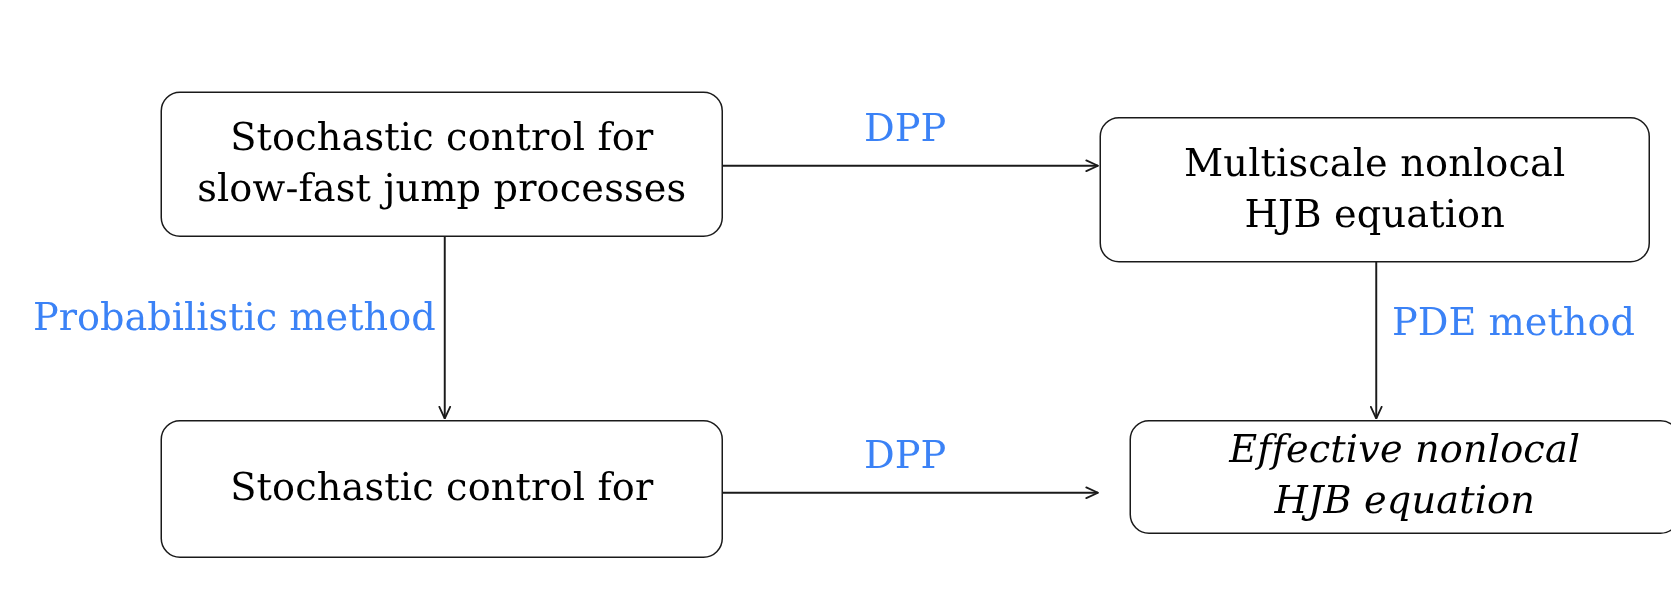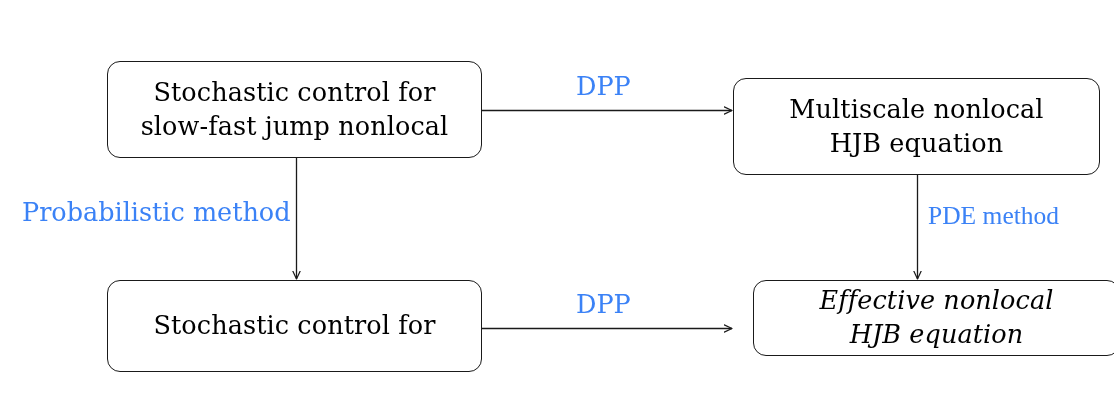--- a/index.html
+++ b/index.html
@@ -55,21 +55,21 @@
   
   #node-top-left      { left: 107px; top: 61px;  width: 375px; height: 97px; }
   #node-top-right     { left: 733px; top: 78px;  width: 367px; height: 97px; }
   #node-bottom-left   { left: 107px; top: 280px; width: 375px; height: 92px; }
   #node-bottom-right  { left: 753px; top: 280px; width: 367px; height: 76px; font-style: italic; }
 
   
   #label-dpp-top          { left: 576px; top: 74px; }
   #label-dpp-bottom       { left: 576px; top: 292px; }
   #label-probabilistic    { left: 22px;  top: 200px; text-align: right; }
-  #label-pde              { left: 928px; top: 203px; font-family: Liberation Serif, serif; }
+  #label-pde              { left: 928px; top: 203px; }
 </style>
 </head>
 <body>
 
 <div id="canvas">
 
   <svg id="diagram-svg" viewBox="0 0 1114 402" xmlns="http://www.w3.org/2000/svg">
     <defs>
       <marker id="arrowhead" markerWidth="9" markerHeight="9" refX="8.4" refY="4.5" orient="auto" markerUnits="userSpaceOnUse">
         <path d="M 0.6,0.9 L 8.4,4.5 L 0.6,8.1" fill="none" stroke="#1a1a1a" stroke-width="1.2" stroke-linecap="round" stroke-linejoin="round"></path>
@@ -80,21 +80,21 @@
 
     <line x1="482" y1="328.5" x2="732" y2="328.5" stroke="#1a1a1a" stroke-width="1.3" marker-end="url(#arrowhead)"></line>
 
     <line x1="296.5" y1="158" x2="296.5" y2="279" stroke="#1a1a1a" stroke-width="1.3" marker-end="url(#arrowhead)"></line>
 
     <line x1="917.5" y1="158" x2="917.5" y2="279" stroke="#1a1a1a" stroke-width="1.3" marker-end="url(#arrowhead)"></line>
   </svg>
 
   <div class="node-box" id="node-top-left">
     <div class="node-line">Stochastic control for</div>
-    <div class="node-line">slow-fast jump nonlocal</div>
+    <div class="node-line">slow-fast jump processes</div>
   </div>
 
   <div class="node-box" id="node-top-right">
     <div class="node-line">Multiscale nonlocal</div>
     <div class="node-line">HJB equation</div>
   </div>
 
   <div class="node-box" id="node-bottom-left">
     <div class="node-line">Stochastic control for</div>
   </div>

